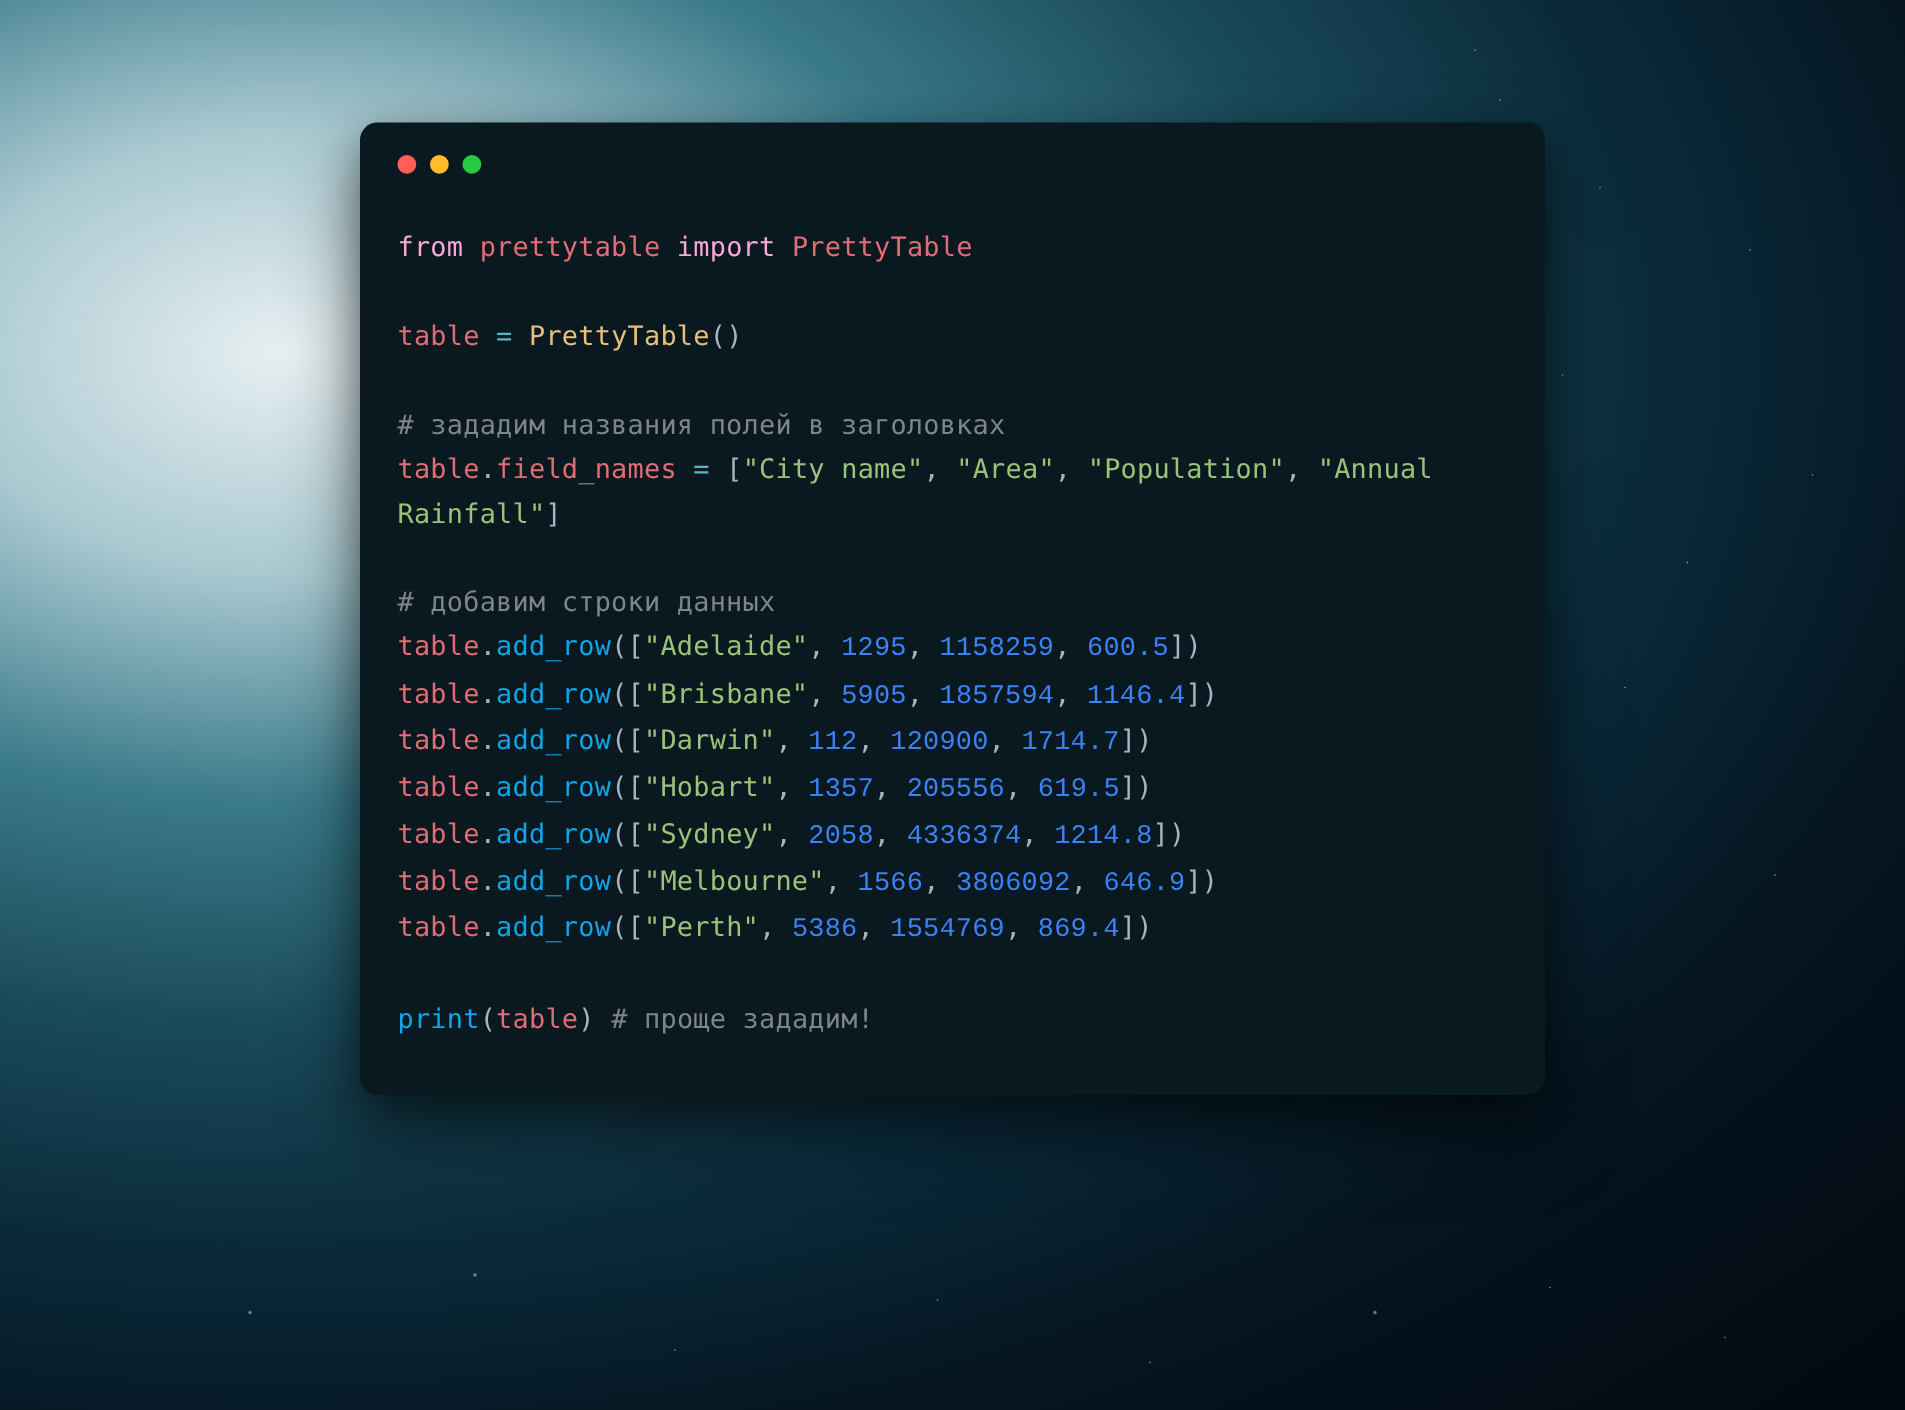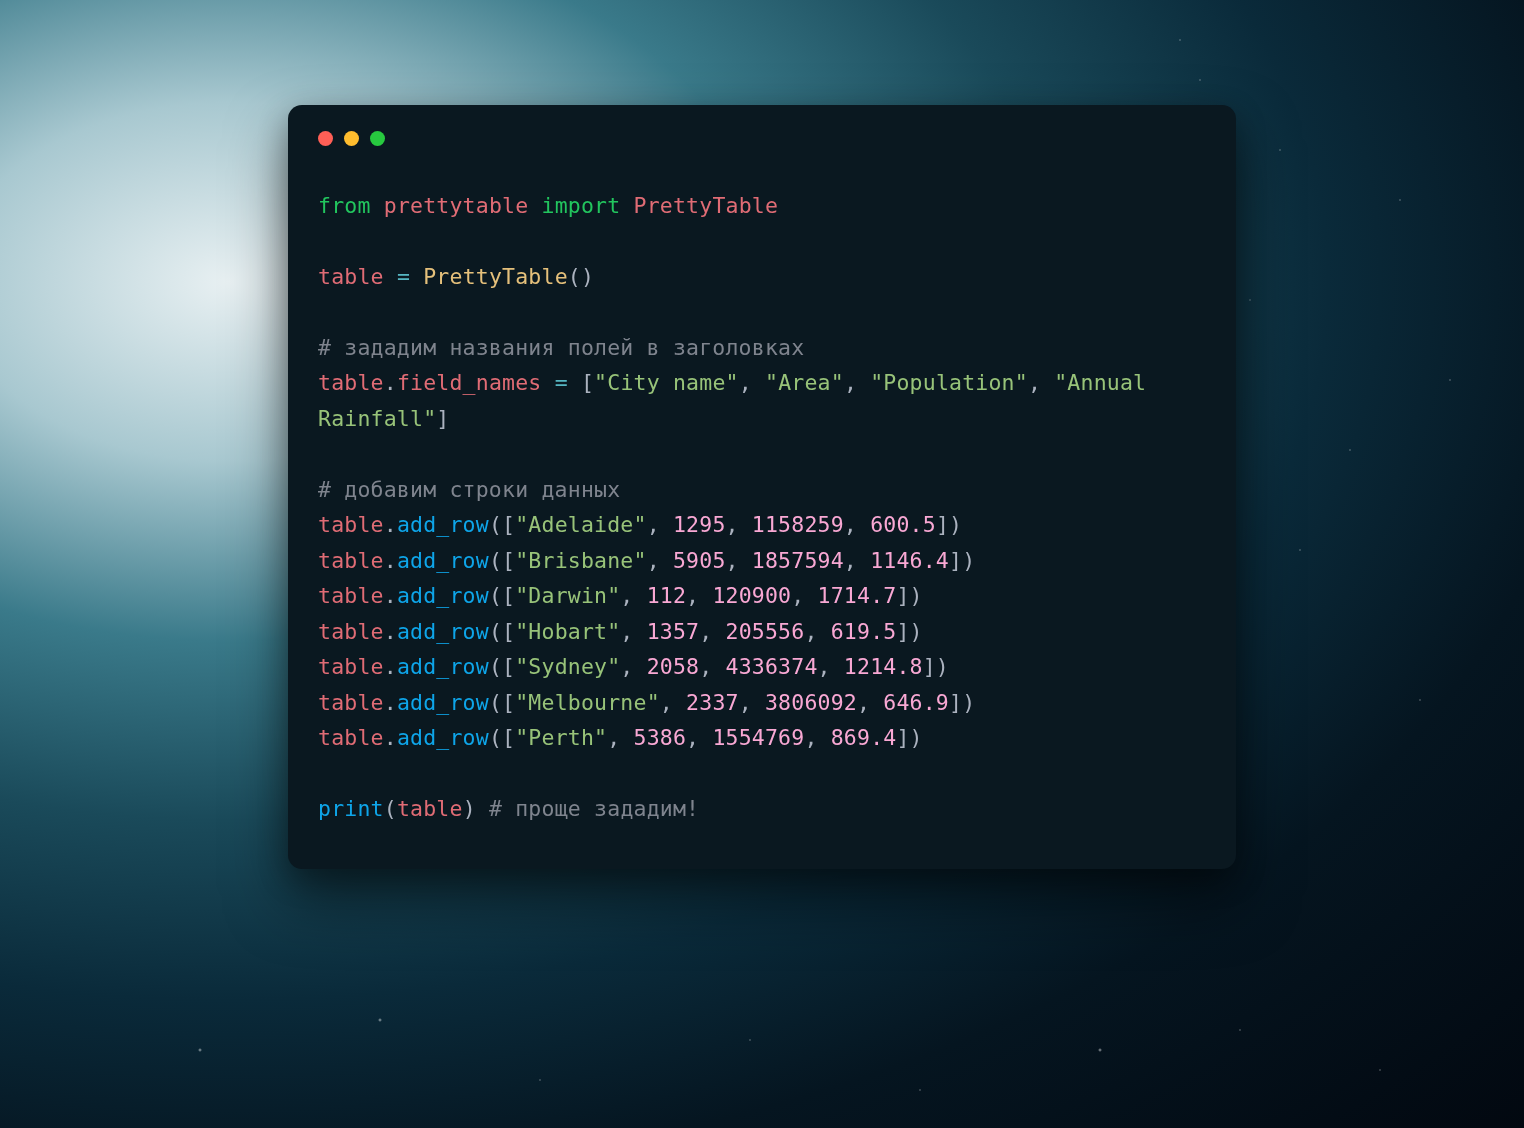--- a/index.html
+++ b/index.html
@@ -62,25 +62,25 @@
   .dot.yellow { background: #ffbd2e; }
   .dot.green { background: #27c93f; }
   .code {
     font-size: 21.5px;
     line-height: 35.5px;
     white-space: pre-wrap;
     color: #cdd9e5;
     font-family: 'Menlo', 'Monaco', 'Consolas', monospace;
     letter-spacing: 0.2px;
   }
-  .kw { color: #22c55e; }
+  .kw { color: #f9a8d4; }
   .var { color: #e06c75; }
   .fn { color: #0ea5e9; }
   .str { color: #98c379; }
-  .num { color: #f9a8d4; }
+  .num { color: #3b82f6; font-family: Liberation Mono, monospace; }
   .com { color: #7f848e; margin-top: 41px; }
   .op { color: #56b6c2; }
   .punc { color: #abb2bf; }
   .cls { color: #e5c07b; }
 </style>
 </head>
 <body>
 
 <div class="window">
   <div class="titlebar">
@@ -94,17 +94,17 @@
 
 <span class="com"># зададим названия полей в заголовках</span>
 <span class="var">table</span><span class="punc">.</span><span class="var">field_names</span> <span class="op">=</span> <span class="punc">[</span><span class="str">"City name"</span><span class="punc">, </span><span class="str">"Area"</span><span class="punc">, </span><span class="str">"Population"</span><span class="punc">, </span><span class="str">"Annual Rainfall"</span><span class="punc">]</span>
 
 <span class="com"># добавим строки данных</span>
 <span><span class="var">table</span><span class="punc">.</span><span class="fn">add_row</span><span class="punc">([</span><span class="str">"Adelaide"</span><span class="punc">, </span><span class="num">1295</span><span class="punc">, </span><span class="num">1158259</span><span class="punc">, </span><span class="num">600.5</span><span class="punc">])</span></span>
 <span><span class="var">table</span><span class="punc">.</span><span class="fn">add_row</span><span class="punc">([</span><span class="str">"Brisbane"</span><span class="punc">, </span><span class="num">5905</span><span class="punc">, </span><span class="num">1857594</span><span class="punc">, </span><span class="num">1146.4</span><span class="punc">])</span></span>
 <span><span class="var">table</span><span class="punc">.</span><span class="fn">add_row</span><span class="punc">([</span><span class="str">"Darwin"</span><span class="punc">, </span><span class="num">112</span><span class="punc">, </span><span class="num">120900</span><span class="punc">, </span><span class="num">1714.7</span><span class="punc">])</span></span>
 <span><span class="var">table</span><span class="punc">.</span><span class="fn">add_row</span><span class="punc">([</span><span class="str">"Hobart"</span><span class="punc">, </span><span class="num">1357</span><span class="punc">, </span><span class="num">205556</span><span class="punc">, </span><span class="num">619.5</span><span class="punc">])</span></span>
 <span><span class="var">table</span><span class="punc">.</span><span class="fn">add_row</span><span class="punc">([</span><span class="str">"Sydney"</span><span class="punc">, </span><span class="num">2058</span><span class="punc">, </span><span class="num">4336374</span><span class="punc">, </span><span class="num">1214.8</span><span class="punc">])</span></span>
-<span><span class="var">table</span><span class="punc">.</span><span class="fn">add_row</span><span class="punc">([</span><span class="str">"Melbourne"</span><span class="punc">, </span><span class="num">2337</span><span class="punc">, </span><span class="num">3806092</span><span class="punc">, </span><span class="num">646.9</span><span class="punc">])</span></span>
+<span><span class="var">table</span><span class="punc">.</span><span class="fn">add_row</span><span class="punc">([</span><span class="str">"Melbourne"</span><span class="punc">, </span><span class="num">1566</span><span class="punc">, </span><span class="num">3806092</span><span class="punc">, </span><span class="num">646.9</span><span class="punc">])</span></span>
 <span><span class="var">table</span><span class="punc">.</span><span class="fn">add_row</span><span class="punc">([</span><span class="str">"Perth"</span><span class="punc">, </span><span class="num">5386</span><span class="punc">, </span><span class="num">1554769</span><span class="punc">, </span><span class="num">869.4</span><span class="punc">])</span></span>
 
 <span class="fn">print</span><span class="punc">(</span><span class="var">table</span><span class="punc">)</span><span> </span><span class="com"># проще зададим!</span></div>
 </div>
 
 </body></html>

